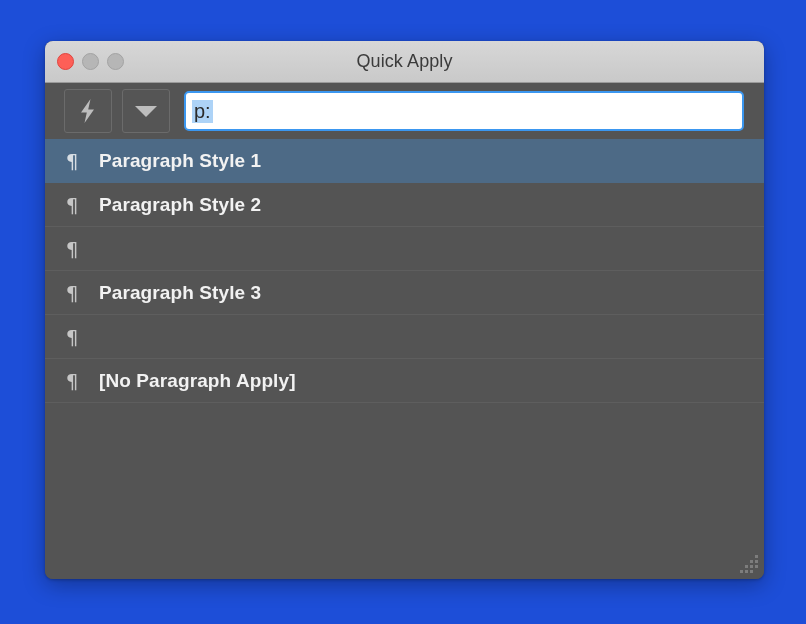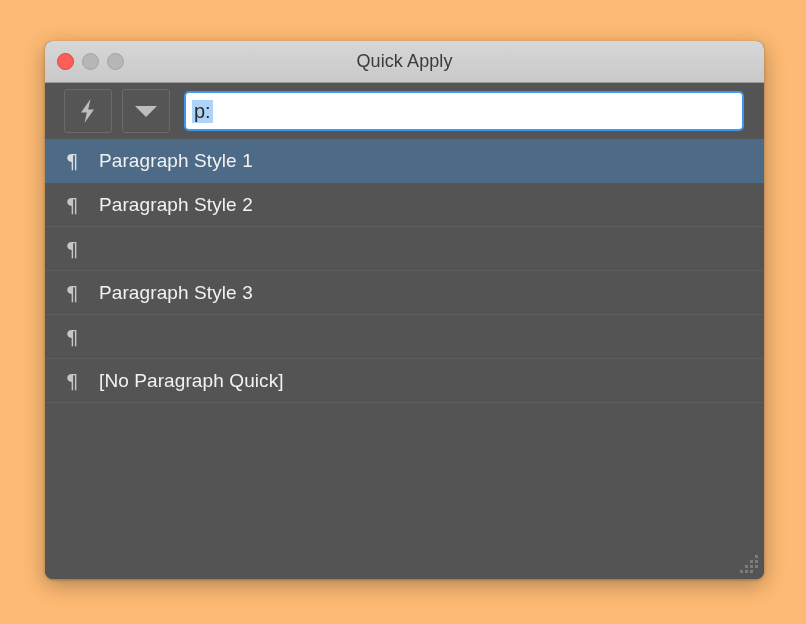--- a/index.html
+++ b/index.html
@@ -9,21 +9,21 @@
     height: 624px;
     background: #fdfdfd;
     font-family: "Liberation Sans", sans-serif;
     overflow: hidden;
   }
 
   #desktop {
     position: relative;
     width: 806px;
     height: 624px;
-    background: #fdba74;
+    background: #1d4ed8;
   }
 
   
   #window {
     position: absolute;
     left: 45px;
     top: 41px;
     width: 719px;
     height: 538px;
     border-radius: 8px;
@@ -147,21 +147,21 @@
     text-align: center;
     font-size: 20px;
     color: #c6c6c6;
     line-height: 1;
     font-family: "DejaVu Sans", sans-serif;
   }
   .result-row.selected .row-icon { color: #d7dde3; }
 
   .row-label {
     font-size: 19px;
-    font-weight: normal;
+    font-weight: bold;
     color: #f2f2f2;
     letter-spacing: 0.1px;
     white-space: nowrap;
   }
 
   
   #resize-grip {
     position: absolute;
     right: 6px;
     bottom: 6px;
@@ -237,21 +237,21 @@
         <span class="row-icon">¶</span>
         <span class="row-label">Paragraph Style 3</span>
       </div>
 
       <div class="result-row">
         <span class="row-icon">¶</span>
       </div>
 
       <div class="result-row">
         <span class="row-icon">¶</span>
-        <span class="row-label">[No Paragraph Quick]</span>
+        <span class="row-label">[No Paragraph Apply]</span>
       </div>
 
     </div>
 
     <div id="resize-grip">
       <i style="left:15px; top:0px;"></i>
       <i style="left:10px; top:5px;"></i>
       <i style="left:15px; top:5px;"></i>
       <i style="left:5px;  top:10px;"></i>
       <i style="left:10px; top:10px;"></i>

